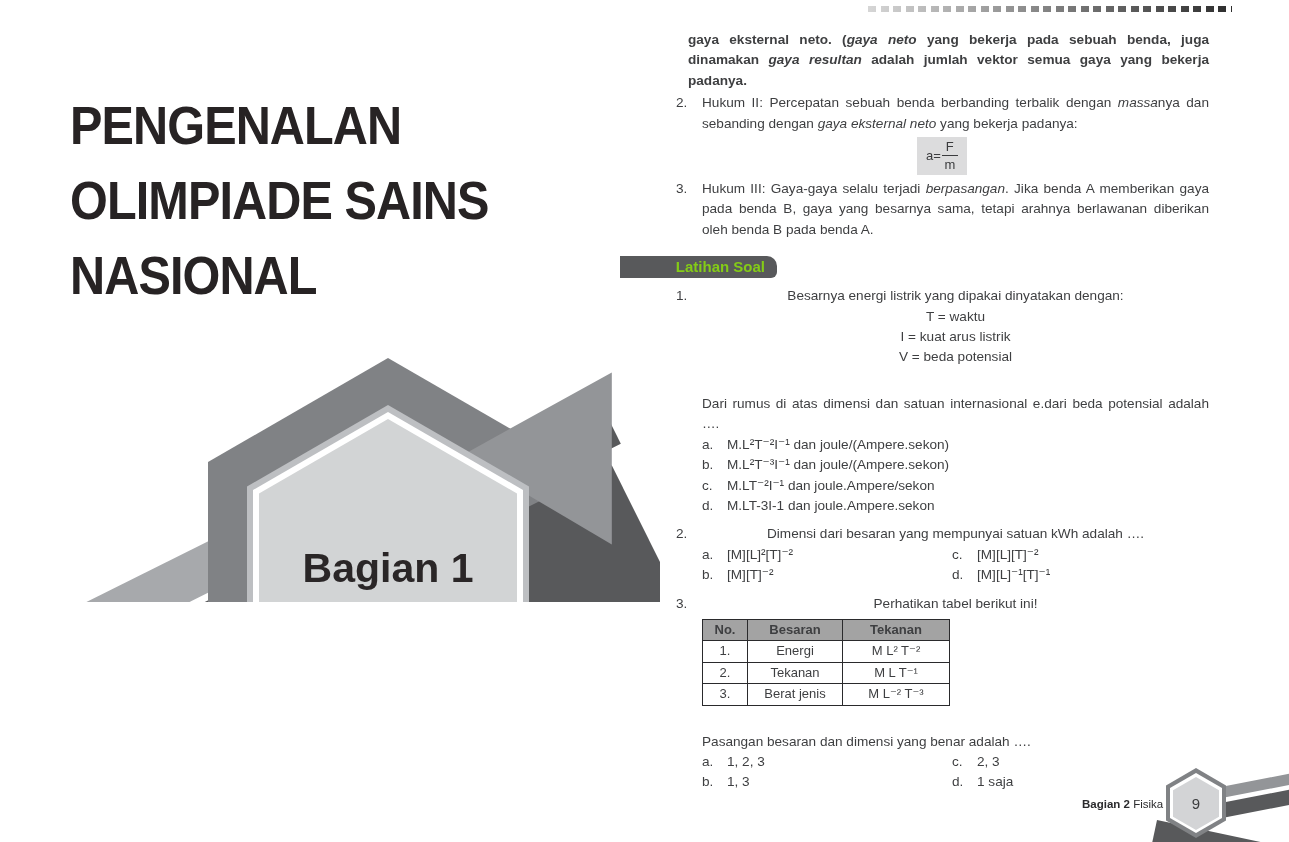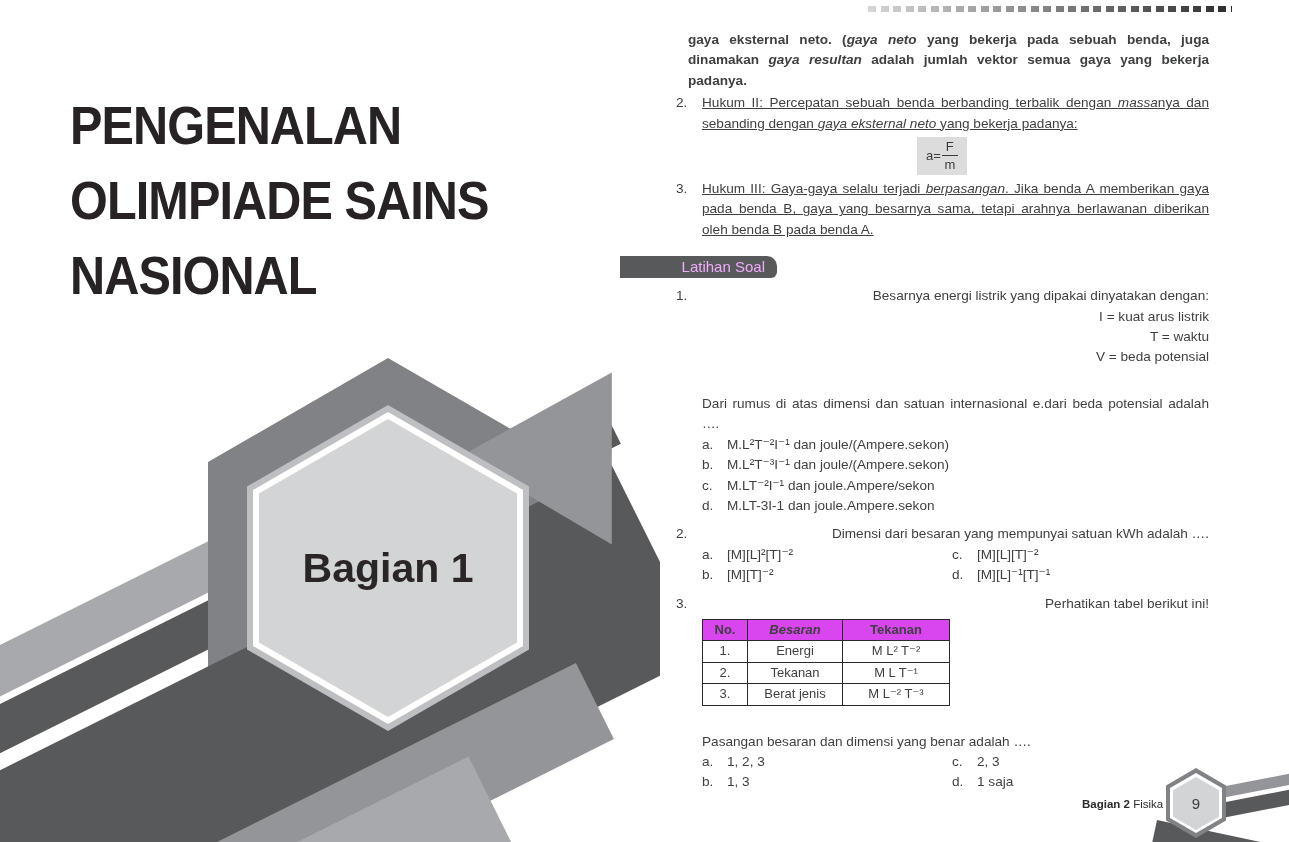--- a/index.html
+++ b/index.html
@@ -14,21 +14,21 @@
     background:linear-gradient(to right,#d6d6d6,#2d2d2d);
     -webkit-mask-image:repeating-linear-gradient(to right,#000 0 8px,transparent 8px 12.5px);
     mask-image:repeating-linear-gradient(to right,#000 0 8px,transparent 8px 12.5px);
   }
   
   .page-title{
     position:absolute;left:70px;top:88px;width:620px;
     font-size:54px;font-weight:bold;line-height:75px;letter-spacing:-1px;
     color:#272324;transform:scaleX(.9);transform-origin:left top;
   }
-  .graphic{position:absolute;left:0;top:0;width:660px;height:842px;overflow:hidden;}
+  .graphic{position:absolute;left:0;top:0;width:660px;height:602px;overflow:hidden;}
   .hex{clip-path:polygon(50% 0%,100% 25%,100% 75%,50% 100%,0% 75%,0% 25%);position:absolute;}
   .band{position:absolute;transform-origin:left top;}
   .b-light1{left:-70px;top:680px;width:358px;height:46px;background:#a7a9ac;transform:rotate(-26.5deg);}
   .b-darkthin{left:-70px;top:739px;width:750px;height:44px;background:#58595b;transform:rotate(-26.5deg);}
   .hex-gray{left:208px;top:358px;width:360px;height:416px;background:#808285;}
   .b-bigdark{left:-140px;top:840px;width:840px;height:210px;background:#58595b;transform:rotate(-26.5deg);}
   .b-gray2{left:-140px;top:1020px;width:800px;height:85px;background:#939598;transform:rotate(-26.5deg);}
   .b-light2{left:-140px;top:1060px;width:680px;height:110px;background:#a7a9ac;transform:rotate(-26.5deg);}
   .tri-light{
     position:absolute;left:455px;top:365px;width:160px;height:185px;background:#939598;
@@ -37,51 +37,51 @@
   .hex-rim{left:247px;top:405px;width:282px;height:326px;background:#bdbfc2;}
   .hex-white{left:253px;top:412px;width:270px;height:312px;background:#ffffff;}
   .hex-inner{left:259px;top:419px;width:258px;height:298px;background:#d2d4d5;
     display:flex;align-items:center;justify-content:center;}
   .part-label{font-size:41px;font-weight:bold;color:#2a2627;letter-spacing:0px;}
   
   .rightcol{position:absolute;left:676px;top:30px;width:533px;font-size:13.6px;line-height:20.4px;}
   .cont{margin:0 0 0 12px;text-align:justify;font-weight:bold;}
   .item{display:flex;margin-top:2px;}
   .inum{width:26px;flex:none;}
-  .ibody{flex:1;text-align:justify;text-decoration:underline;}
+  .ibody{flex:1;text-align:justify;}
   .it{font-style:italic;}
   .formula-row{padding-left:241px;margin:3px 0 2px 0;height:40px;}
   .formula-box{display:inline-flex;align-items:center;background:#dcdcdd;padding:2px 9px 3px 9px;
     color:#3b3c3e;font-size:13px;line-height:15px;}
   .frac{display:inline-flex;flex-direction:column;align-items:center;margin-left:1px;}
   .frac .fnum{border-bottom:1.4px solid #3b3c3e;padding:0 4px 1px 4px;}
   .frac .fden{padding-top:1px;}
   .badge{
     position:relative;margin:16px 0 8px -56px;width:145px;height:22px;
     background:#58595b;border-radius:0 10px 6px 0;
-    color:#f0abfc;font-size:15px;font-weight:normal;line-height:22px;
+    color:#84cc16;font-size:15px;font-weight:bold;line-height:22px;
     text-align:right;padding-right:12px;
   }
   .q{display:flex;margin-top:8px;}
   .qnum{width:26px;flex:none;}
   .qbody{flex:1;text-align:justify;}
-  .qline{text-align:right;}
+  .qline{text-align:center;}
   .prompt{margin-top:26px;text-align:justify;}
   .opts{margin-top:0;}
   .opt{display:flex;text-align:left;}
   .oletter{width:25px;flex:none;}
   .opts2{display:grid;grid-template-columns:250px 1fr;}
   
   table.dim{border-collapse:collapse;margin:5px 0 2px 0;}
   table.dim th,table.dim td{
     border:1.6px solid #2a2a2c;text-align:center;font-size:13px;
     height:19px;padding:0 4px;vertical-align:middle;
   }
-  table.dim th{background:#d946ef;font-weight:bold;margin-top:12px;}
-  .col-no{width:36px;}.col-bes{width:86px;font-style:italic;}.col-sat{width:98px;}
+  table.dim th{background:#a3a3a3;font-weight:bold;margin-top:12px;}
+  .col-no{width:36px;}.col-bes{width:86px;}.col-sat{width:98px;}
   
   .footer-label{position:absolute;left:1082px;top:798px;font-size:11.5px;color:#2b2b2d;white-space:nowrap;}
   .footer-label .b{font-weight:bold;}
   .ribbon{position:absolute;left:1145px;top:760px;width:144px;height:82px;overflow:hidden;}
   .rb{position:absolute;transform-origin:left top;}
   .rb-gray{left:50px;top:32px;width:100px;height:11px;background:#939598;transform:rotate(-11deg);}
   .rb-dark{left:50px;top:48px;width:100px;height:15px;background:#58595b;transform:rotate(-11deg);}
   .rb-wedge{left:12px;top:60px;width:124px;height:24px;background:#58595b;transform:rotate(12deg);}
   .fhex-gray{left:21px;top:8px;width:60px;height:70px;background:#808285;}
   .fhex-white{left:25px;top:13px;width:52px;height:60px;background:#ffffff;}
@@ -137,22 +137,22 @@
     <div class="inum">3.</div>
     <div class="ibody"><span>Hukum III: Gaya-gaya selalu terjadi </span><span class="it">berpasangan</span><span>. Jika benda A memberikan gaya pada benda B, gaya yang besarnya sama, tetapi arahnya berlawanan diberikan oleh benda B pada benda A.</span></div>
   </div>
 
   <div class="badge">Latihan Soal</div>
 
   <div class="q">
     <div class="qnum">1.</div>
     <div class="qbody">
       <div class="qline">Besarnya energi listrik yang dipakai dinyatakan dengan:</div>
+      <div class="qline">T = waktu</div>
       <div class="qline">I = kuat arus listrik</div>
-      <div class="qline">T = waktu</div>
       <div class="qline">V = beda potensial</div>
       <div class="prompt">Dari rumus di atas dimensi dan satuan internasional e.dari beda potensial adalah ….</div>
       <div class="opts">
         <div class="opt">
             <span class="oletter">a.</span>
             <span>M.L²T⁻²I⁻¹ dan joule/(Ampere.sekon)</span>
           </div>
         <div class="opt">
             <span class="oletter">b.</span>
             <span>M.L²T⁻³I⁻¹ dan joule/(Ampere.sekon)</span>

